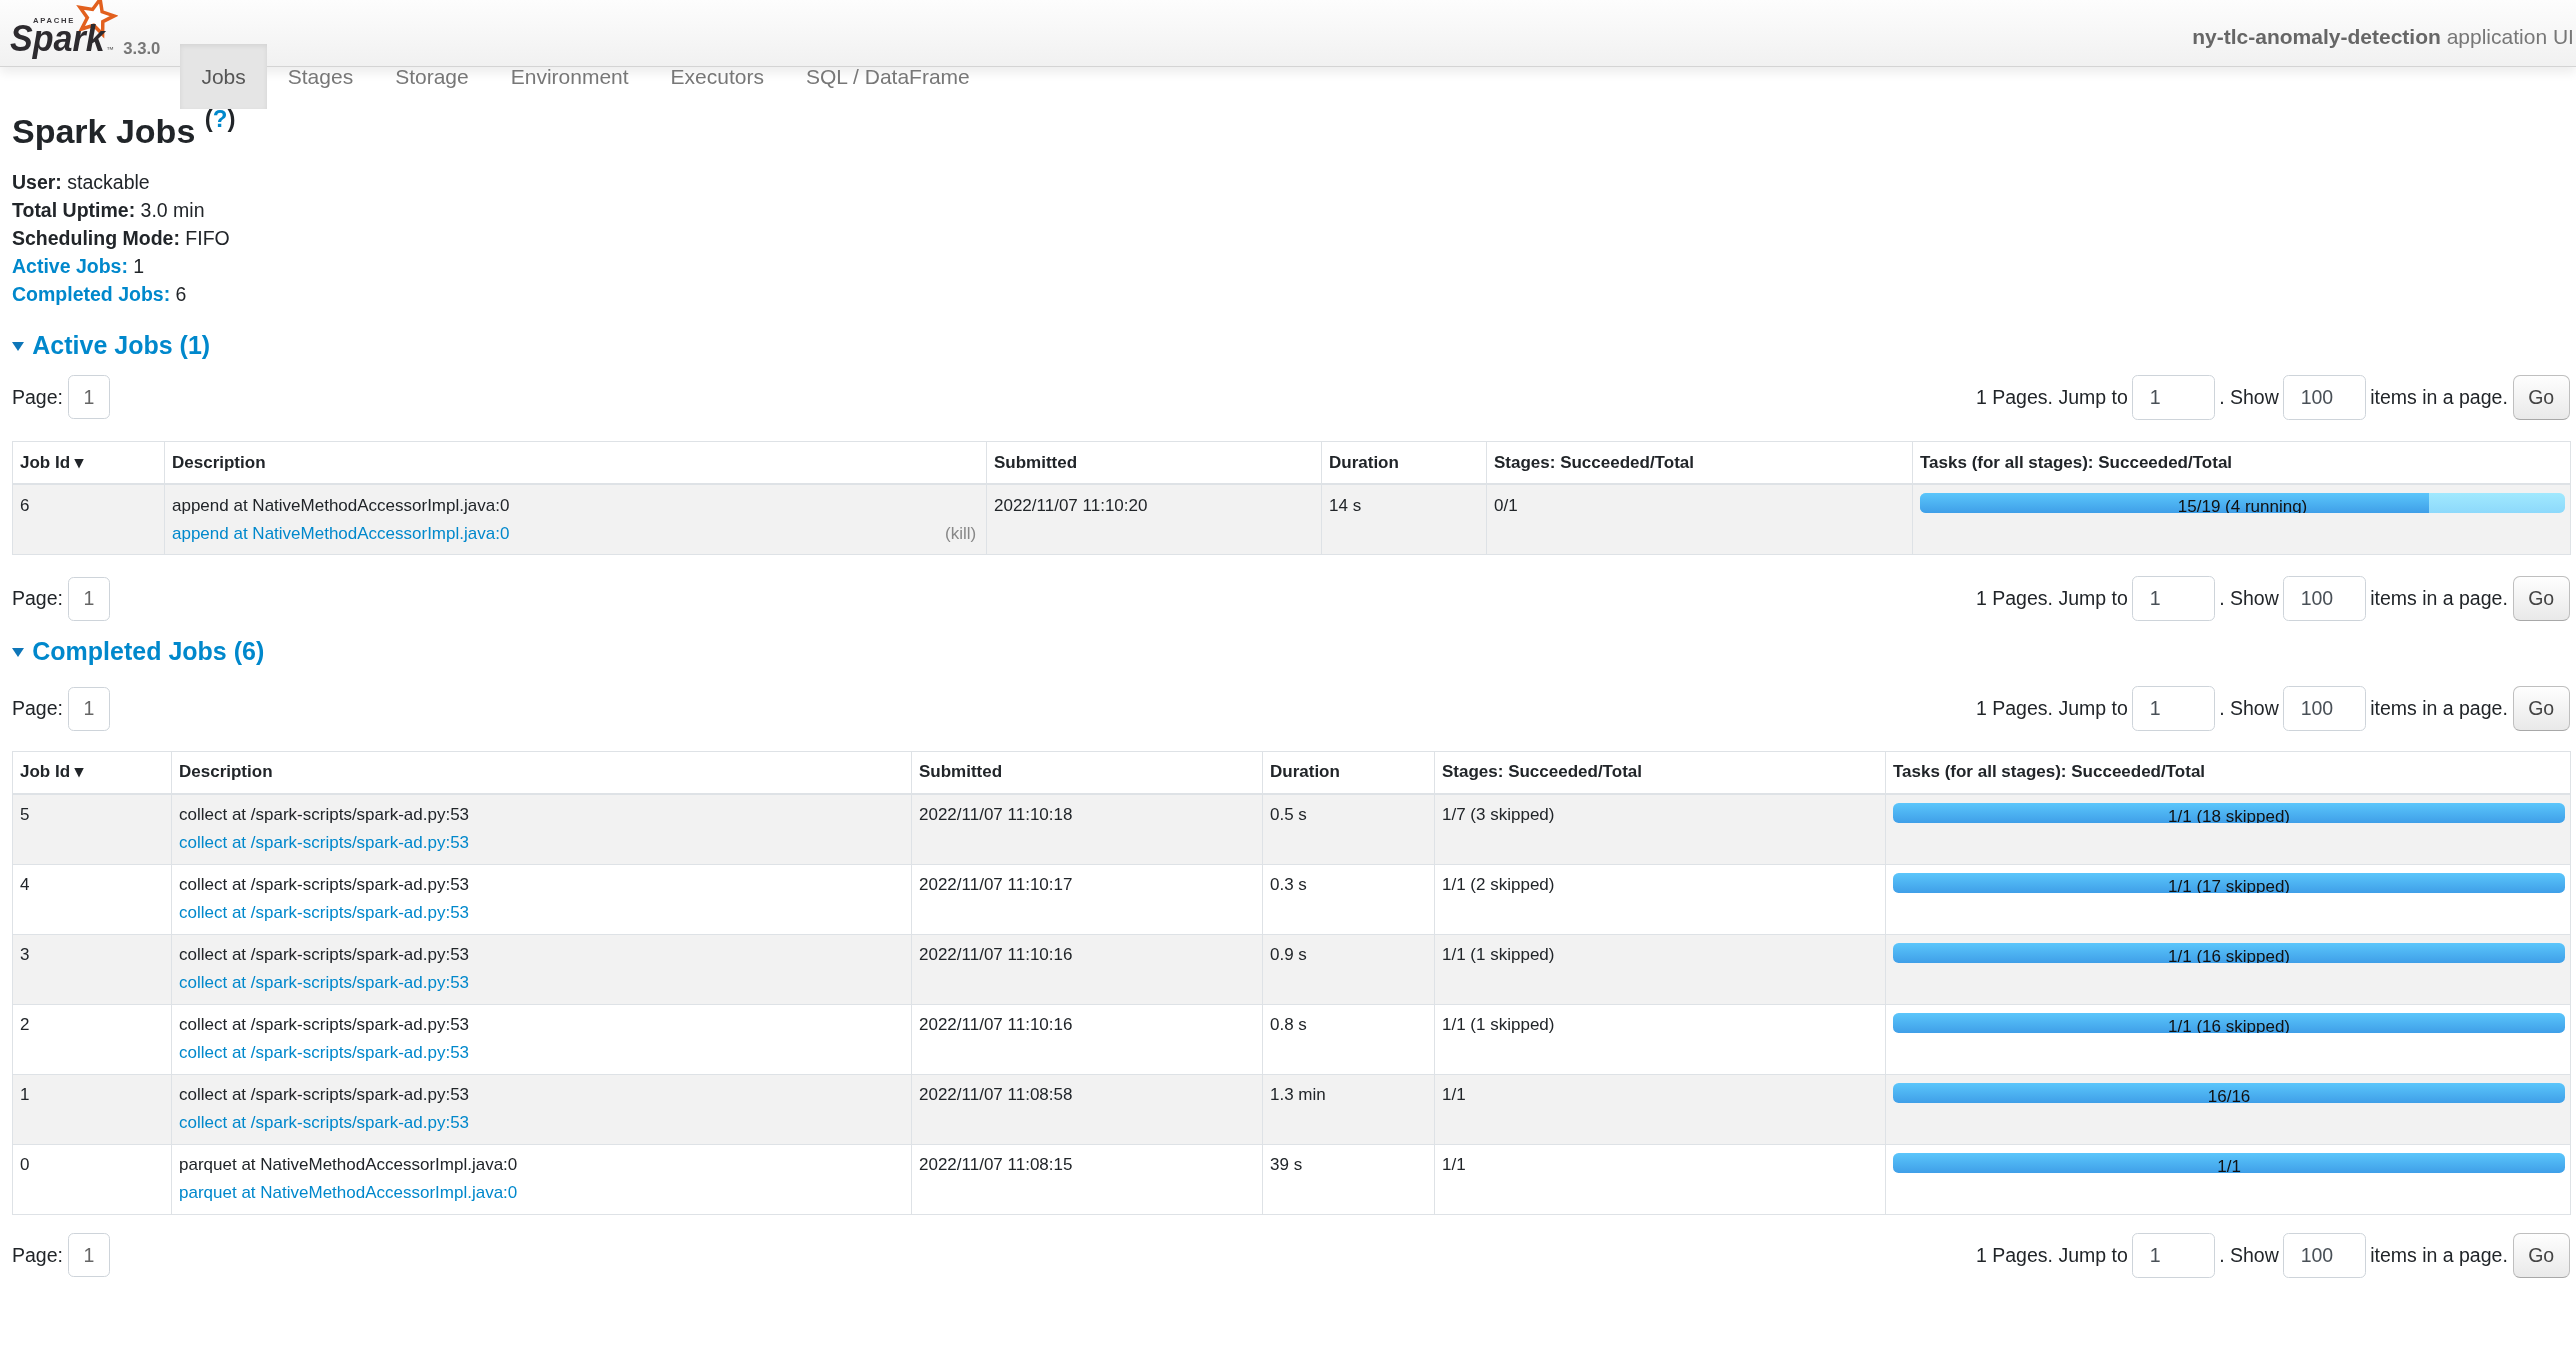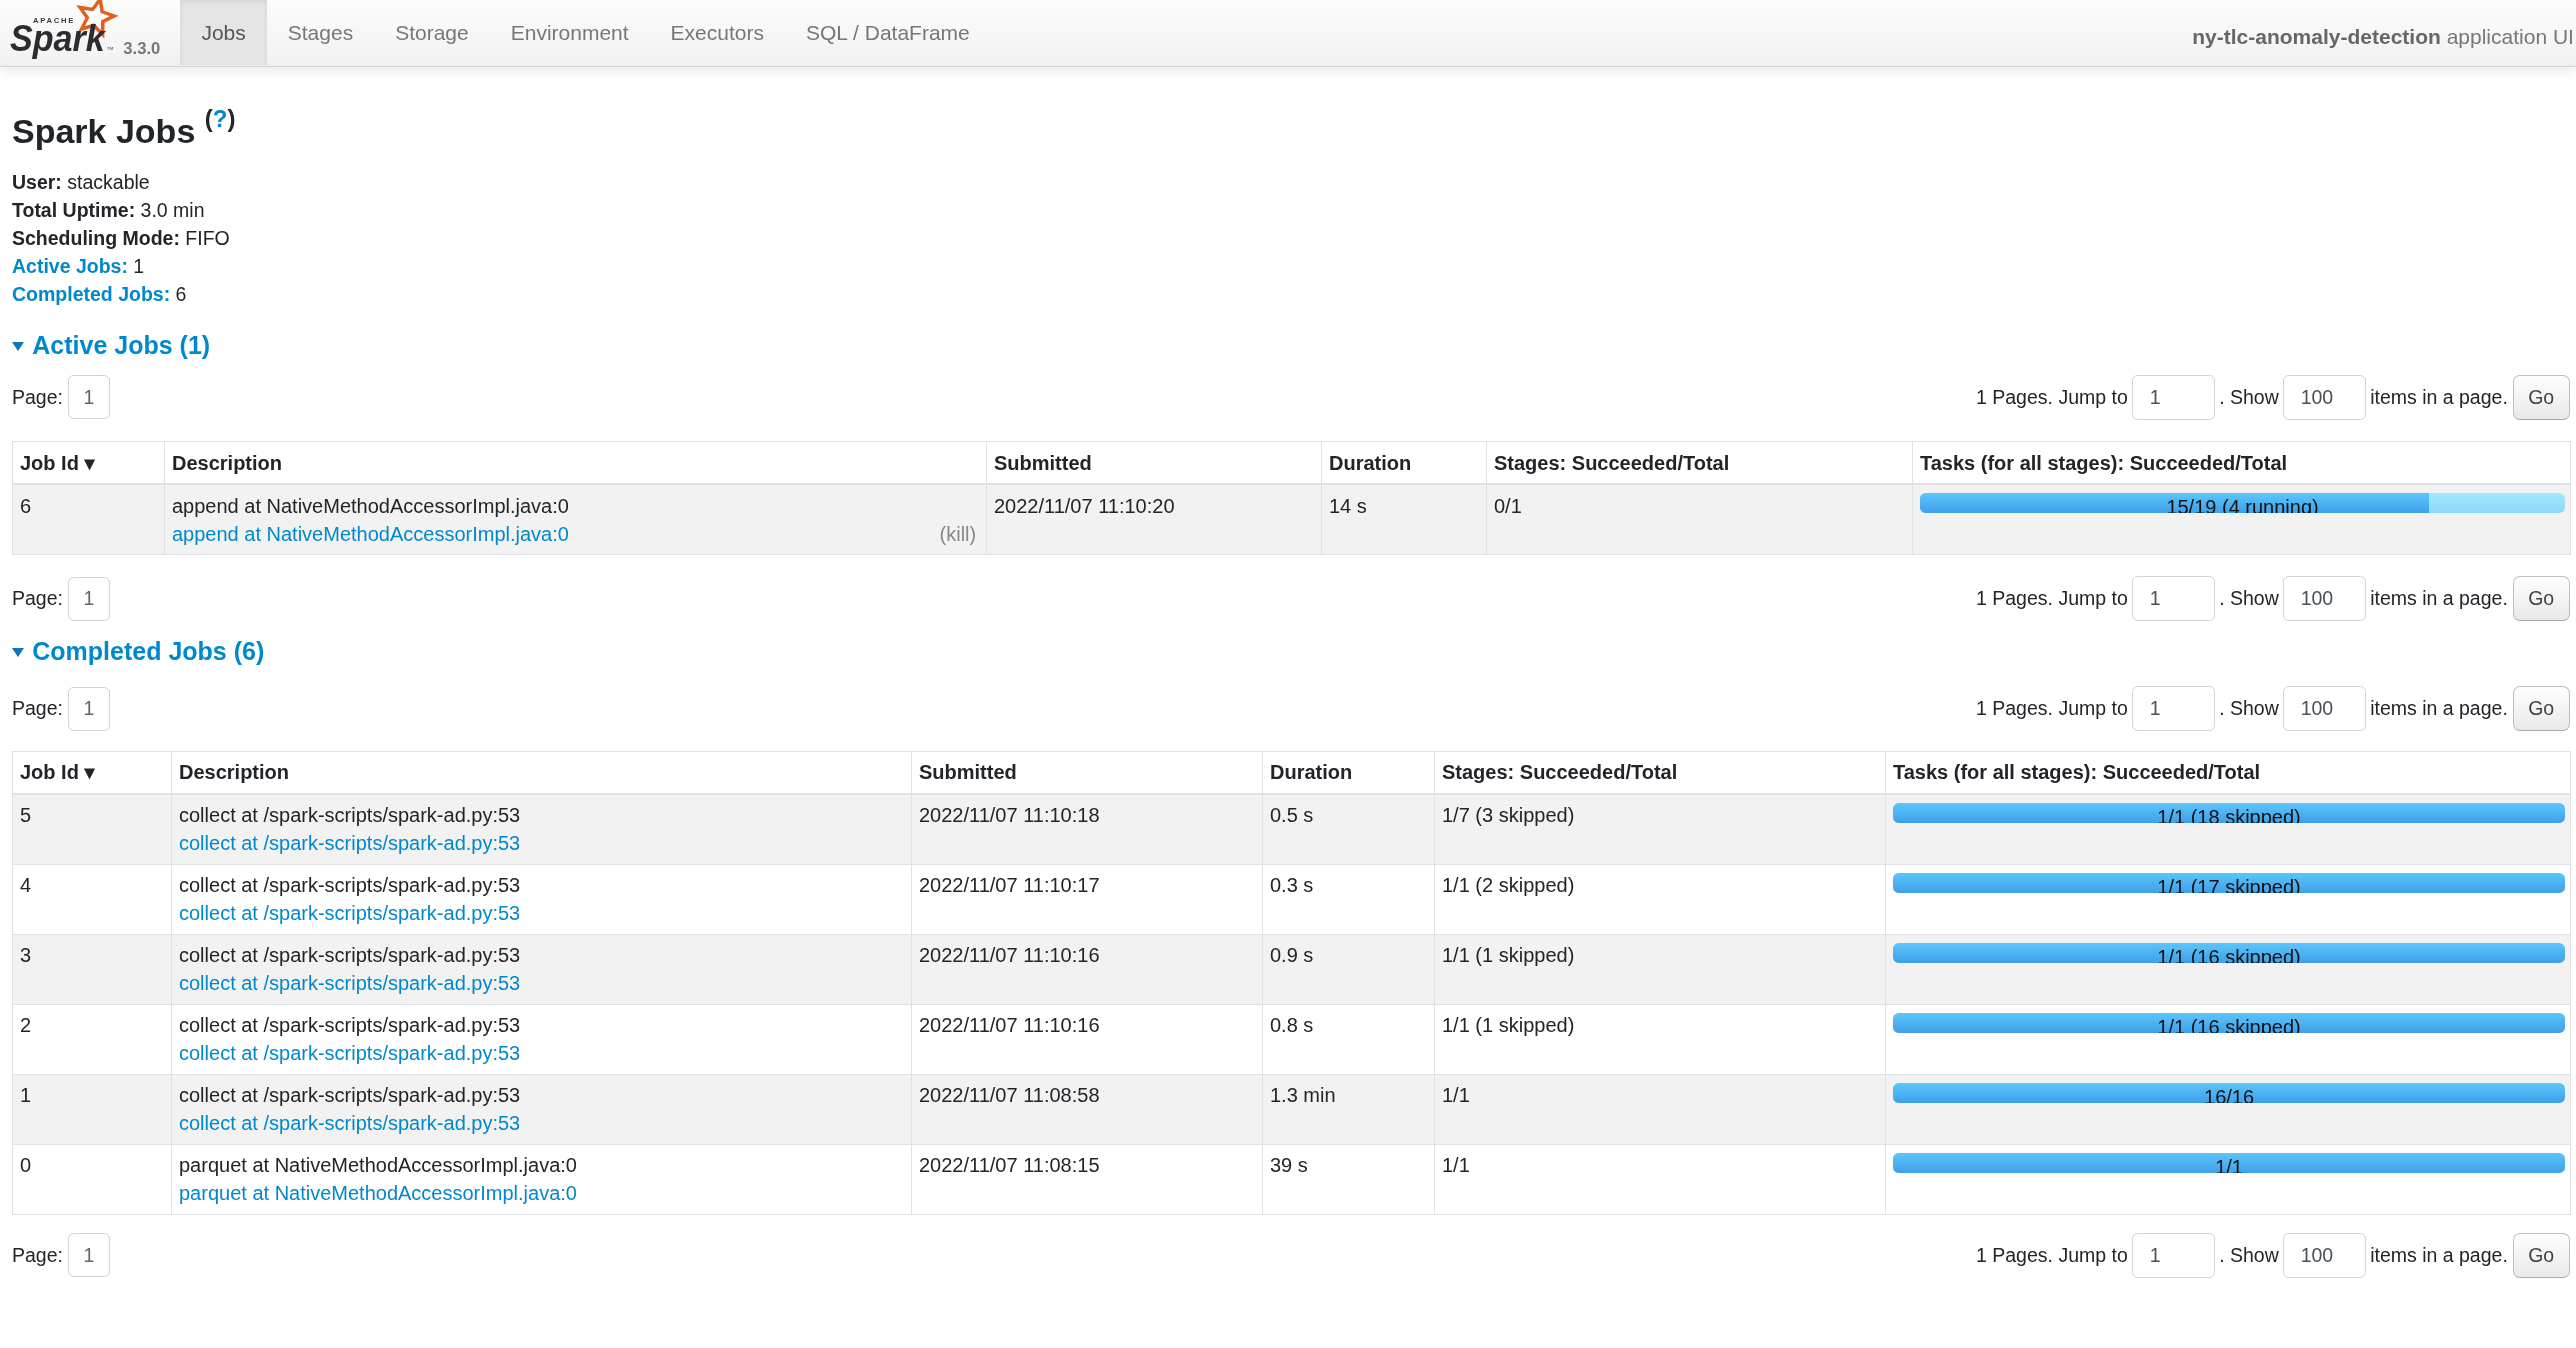--- a/index.html
+++ b/index.html
@@ -19,21 +19,21 @@
   background: linear-gradient(to bottom, #fdfdfd, #f1f1f1);
   border-bottom: 1.4px solid #d4d4d4;
   box-shadow: 0 5.6px 9.7px rgba(0,0,0,.07);
   display: flex;
   align-items: stretch;
   white-space: nowrap;
 }
 .brand { display:flex; align-items:flex-end; padding-left:9.7px; }
 .brand svg { display:block; }
 .version { font-weight:bold; color:#777; font-size:16.7px; padding:0 0 7px 5.6px; align-self:flex-end; }
-.nav-tabs { display:flex; margin-left:20px; }
+.nav-tabs { display:flex; margin-left:20px;margin-top:44px; }
 .nav-tabs a {
   display:flex; align-items:center;
   padding: 0 21px;
   color: #777;
   font-size: 21px;
   height: 65px;
 }
 .nav-tabs a.active {
   background: #e5e5e5;
   color: #555;
@@ -122,21 +122,21 @@
   width:2558px;
   margin:21.6px 0 21px 0;
 }
 table.jobs#t2 { margin:19.5px 0 18px 0; }
 table.jobs th, table.jobs td {
   border:1.4px solid #dee2e6;
   padding:6.5px 7px;
   line-height:28px;
   text-align:left;
   vertical-align:top;
-  font-size:20px;
+  font-size:17px;
 }
 table.jobs thead th { border-bottom:2.8px solid #dee2e6; font-weight:bold; background:#fff; }
 table.jobs tbody tr.odd { background:#f2f2f2; }
 .kill { float:right; color:#888; margin-right:2.8px; }
 
 
 .progress {
   position:relative; height:20px; border-radius:5.6px;
   margin:1.4px -2.1px 0 0;
   overflow:hidden;

